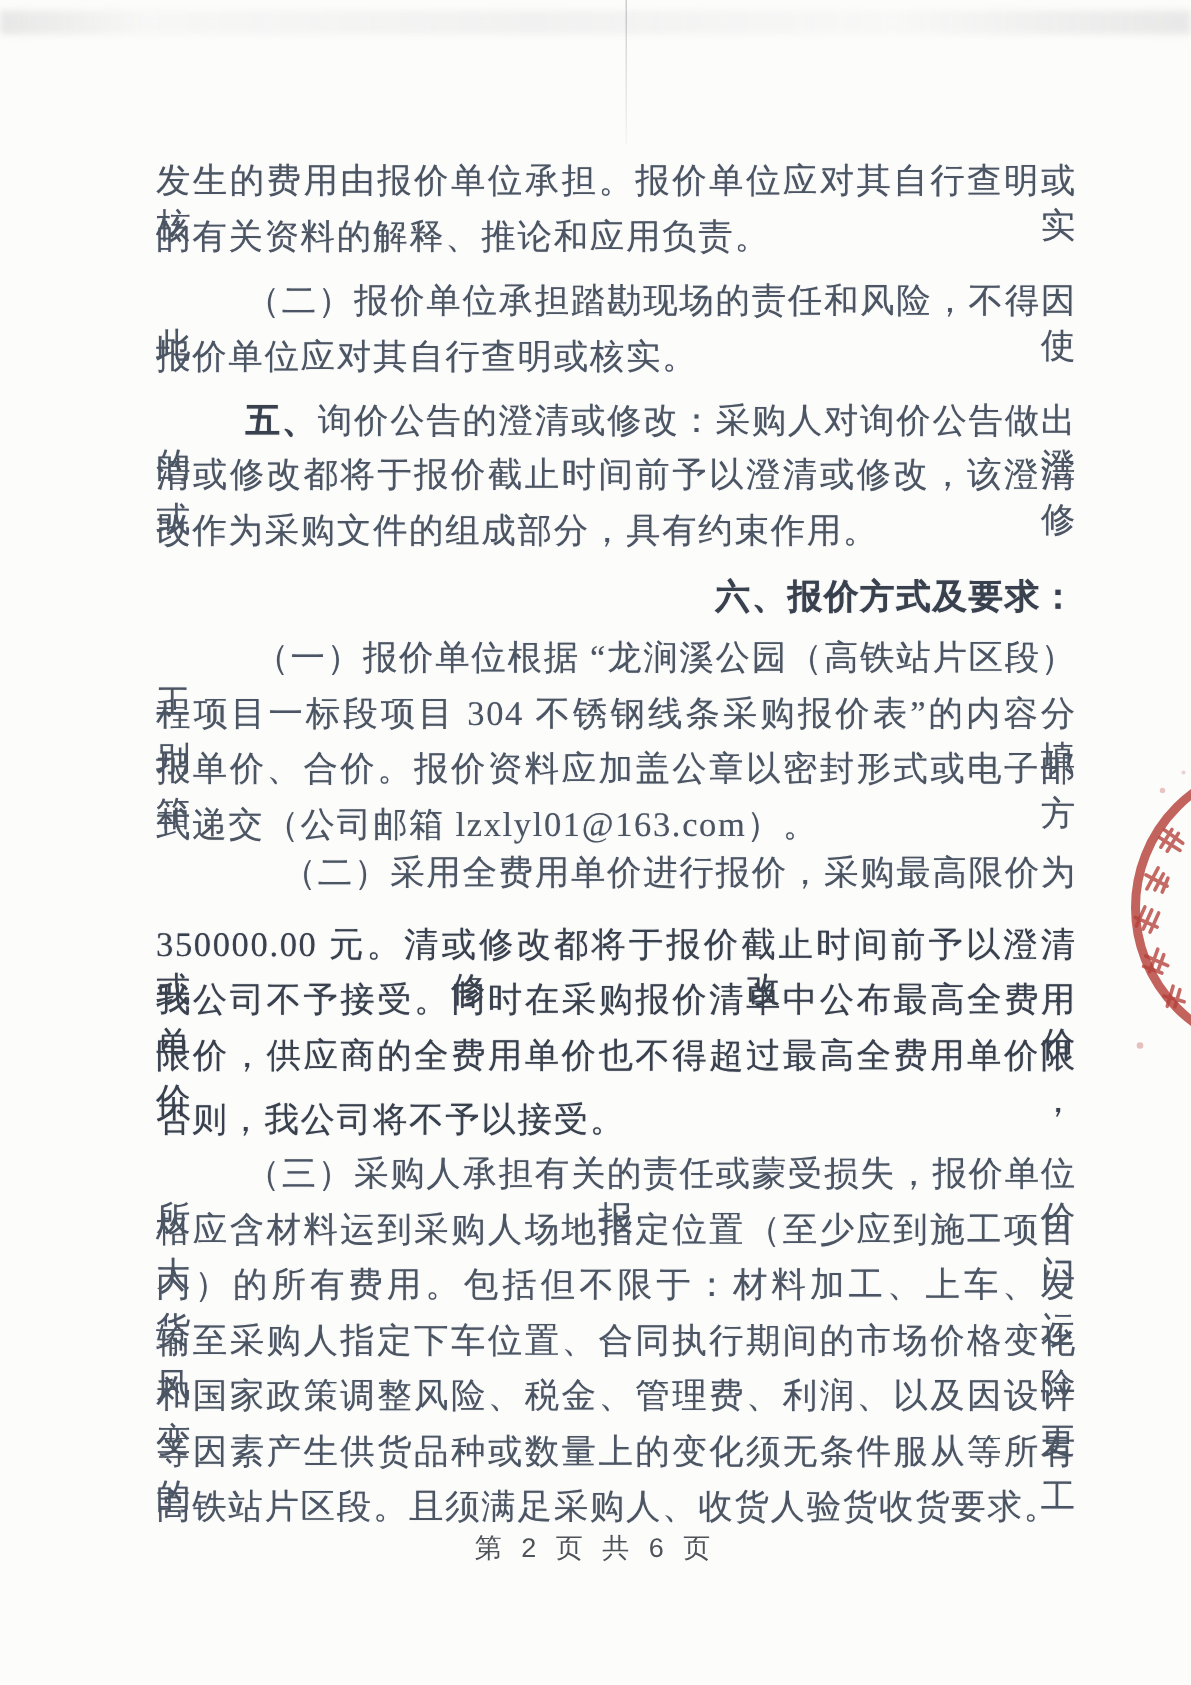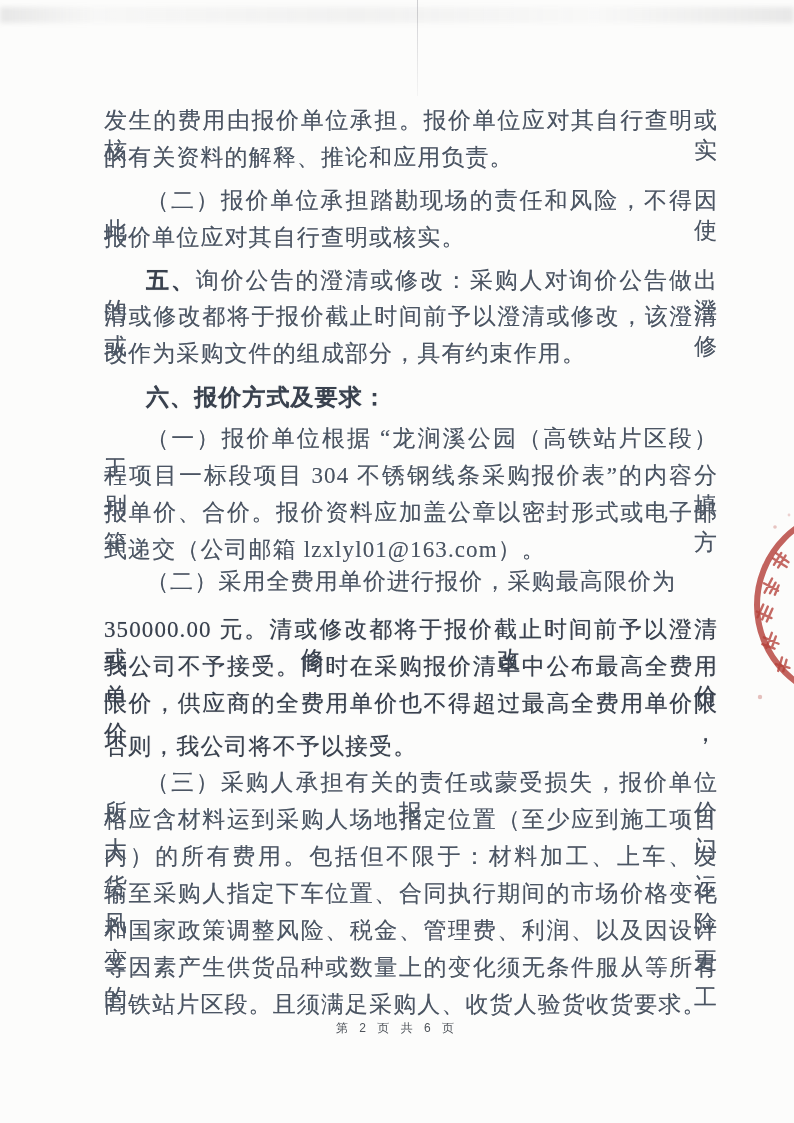--- a/index.html
+++ b/index.html
@@ -41,36 +41,36 @@
     line-height: 30px;
     letter-spacing: 1.1px;
     color: var(--text, #4b5563);
     text-shadow: 0 0 0.6px rgba(75,85,99,0.45);
     white-space: normal;
   }
   .line.justify {
     text-align: justify;
     text-align-last: justify;
   }
-  .line.indent { text-indent: 42px; }
+  .line.indent { text-indent: 42px; text-align: right; }
   .line .bold {
     font-weight: 400;
     color: var(--text-bold, #39414e);
     text-shadow: 0 0 0.7px rgba(57,65,78,0.55);
   }
   .line .heiti {
     font-family: "Liberation Sans", "DejaVu Sans", sans-serif;
     font-weight: 700;
     color: var(--text-bold, #39414e);
   }
   .footer {
     position: absolute; left: 0; right: 0; top: 1020px;
     text-align: center;
     font-family: "Liberation Sans", "DejaVu Sans", sans-serif;
-    font-size: 12px;
+    font-size: 18px;
     letter-spacing: 4px;
     color: #4e535a;
     filter: blur(0.2px);
   }
   .stamp-svg {
     position: absolute; left: 734px; top: 500px;
     width: 60px; height: 215px;
   }
 </style>
 </head>

